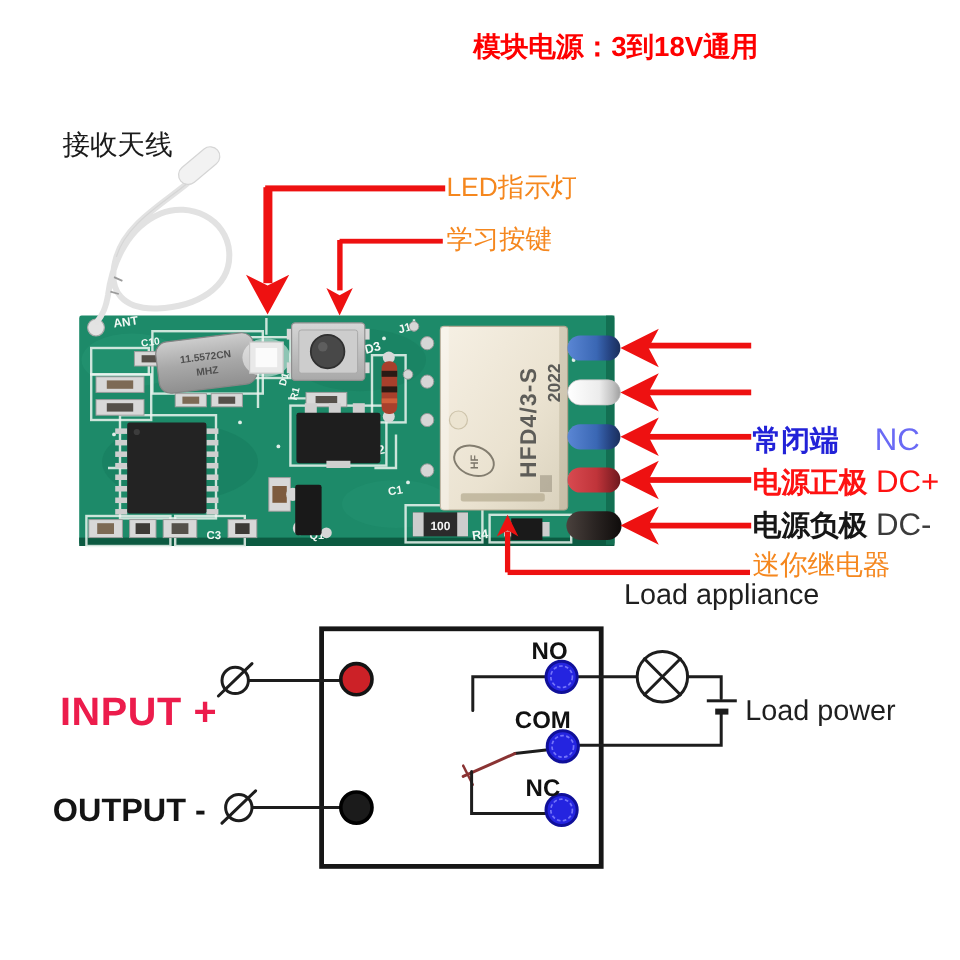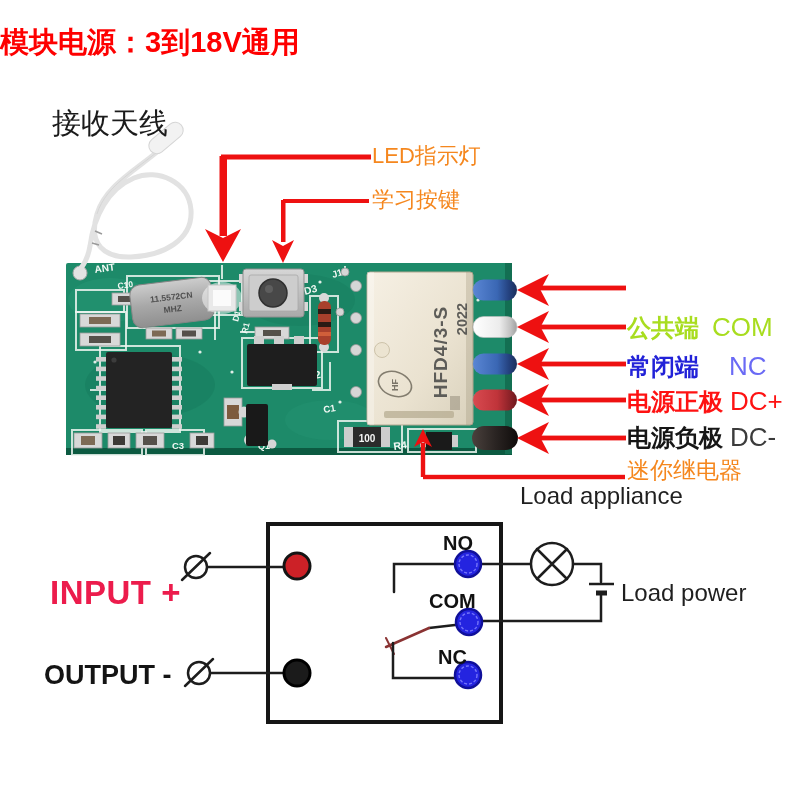--- a/index.html
+++ b/index.html
@@ -1,21 +1,21 @@
 <!DOCTYPE html>
 <html><head>
 <meta charset="utf-8">
 <style>
   html,body{margin:0;padding:0;background:#fff;}
   .stage{position:relative;width:800px;height:800px;background:#ffffff;overflow:hidden;
          font-family:"Liberation Sans","DejaVu Sans",sans-serif;}
   .art{position:absolute;left:0;top:0;z-index:1;}
   .lbl{position:absolute;z-index:2;line-height:1.15;white-space:nowrap;}
-  .title{left:0;top:26px;width:632px;text-align:left;font-size:29px;font-weight:bold;color:#fe0000;}
-  .ant-lbl{left:52px;top:107px;font-size:29px;color:#1b1b1b;}
+  .title{left:0;top:26px;width:632px;text-align:right;font-size:23px;font-weight:bold;color:#fe0000;}
+  .ant-lbl{left:52px;top:107px;font-size:23px;color:#1b1b1b;}
   .orange{color:#f5871e;}
   .led-lbl{left:372px;top:143px;font-size:22px;font-weight:500;}
   .learn-lbl{left:372px;top:187px;font-size:22px;font-weight:500;}
   .mini-lbl{left:627px;top:457px;font-size:23px;font-weight:500;}
   .trow{position:absolute;left:627px;z-index:2;white-space:nowrap;}
   .trow .cn{font-size:24px;font-weight:600;}
   .trow .en{font-size:26px;font-weight:500;}
   .t0 .cn{color:#1de4e4;} .t0 .en{color:#19cfe9;margin-left:20px;}
   .t1 .cn{color:#a8dd1f;} .t1 .en{color:#a8dd1f;margin-left:13px;}
   .t2 .cn{color:#2222d8;} .t2 .en{color:#6a6af5;margin-left:30px;}
@@ -359,23 +359,20 @@
       </g>
     </g>
   </svg>
 
   <div class="lbl title">模块电源：3到18V通用</div>
   <div class="lbl ant-lbl">接收天线</div>
   <div class="lbl led-lbl orange">LED指示灯</div>
   <div class="lbl learn-lbl orange">学习按键</div>
   <div class="lbl mini-lbl orange">迷你继电器</div>
 
-  <div class="trow t1" style="top:312px">
-    <span class="cn">公共端</span><span class="en">COM</span>
-  </div>
   <div class="trow t2" style="top:351px">
     <span class="cn">常闭端</span><span class="en">NC</span>
   </div>
   <div class="trow t3" style="top:386px">
     <span class="cn">电源正极</span><span class="en">DC+</span>
   </div>
   <div class="trow t4" style="top:422px">
     <span class="cn">电源负极</span><span class="en">DC-</span>
   </div>
 

